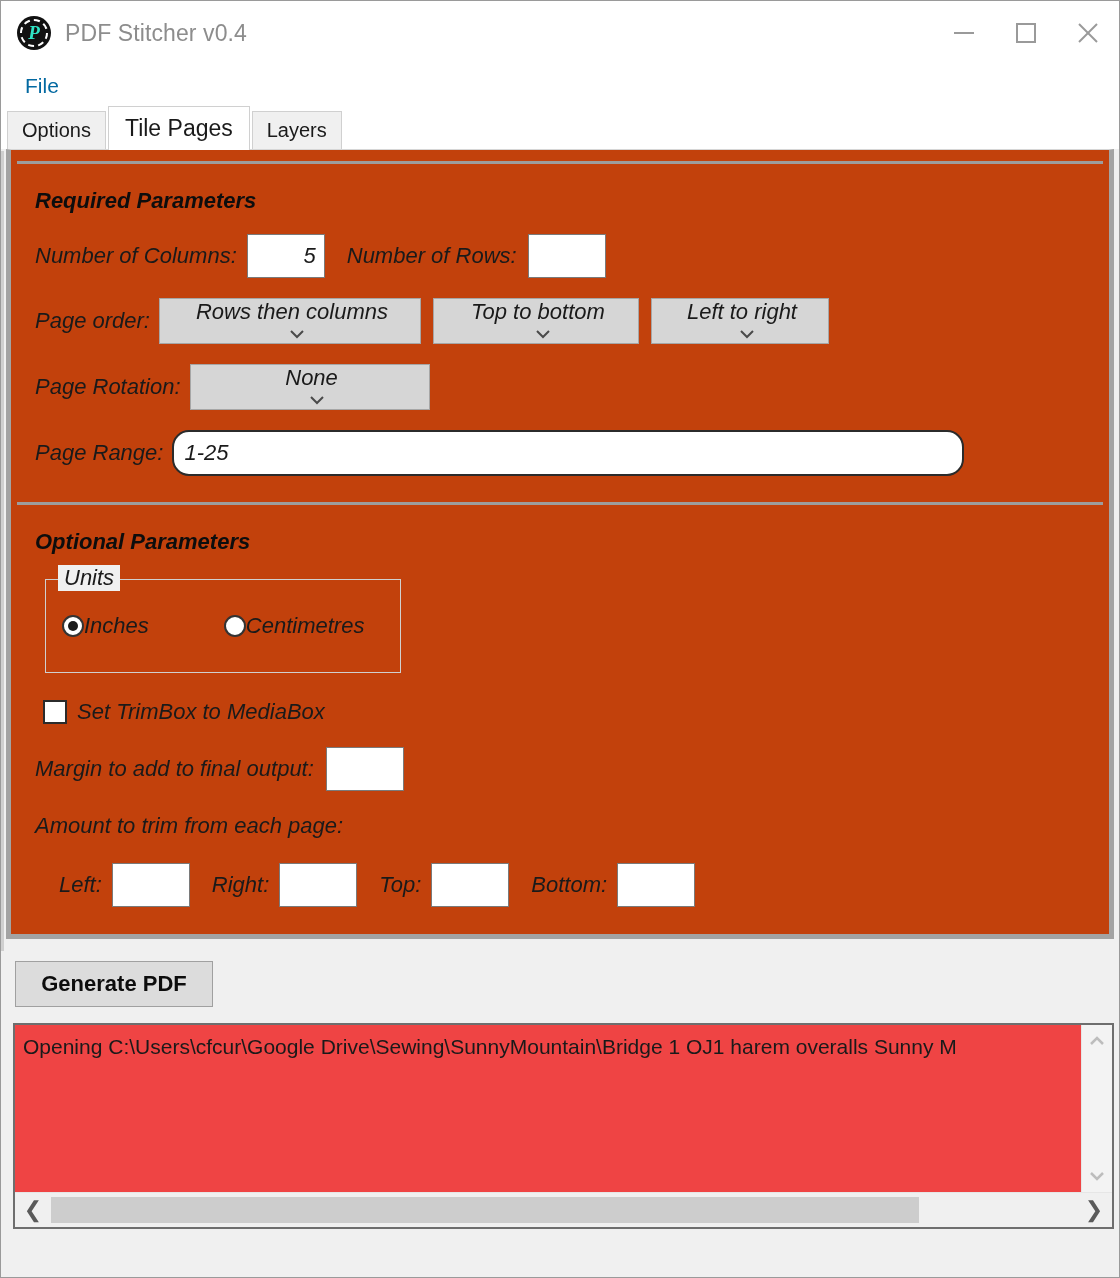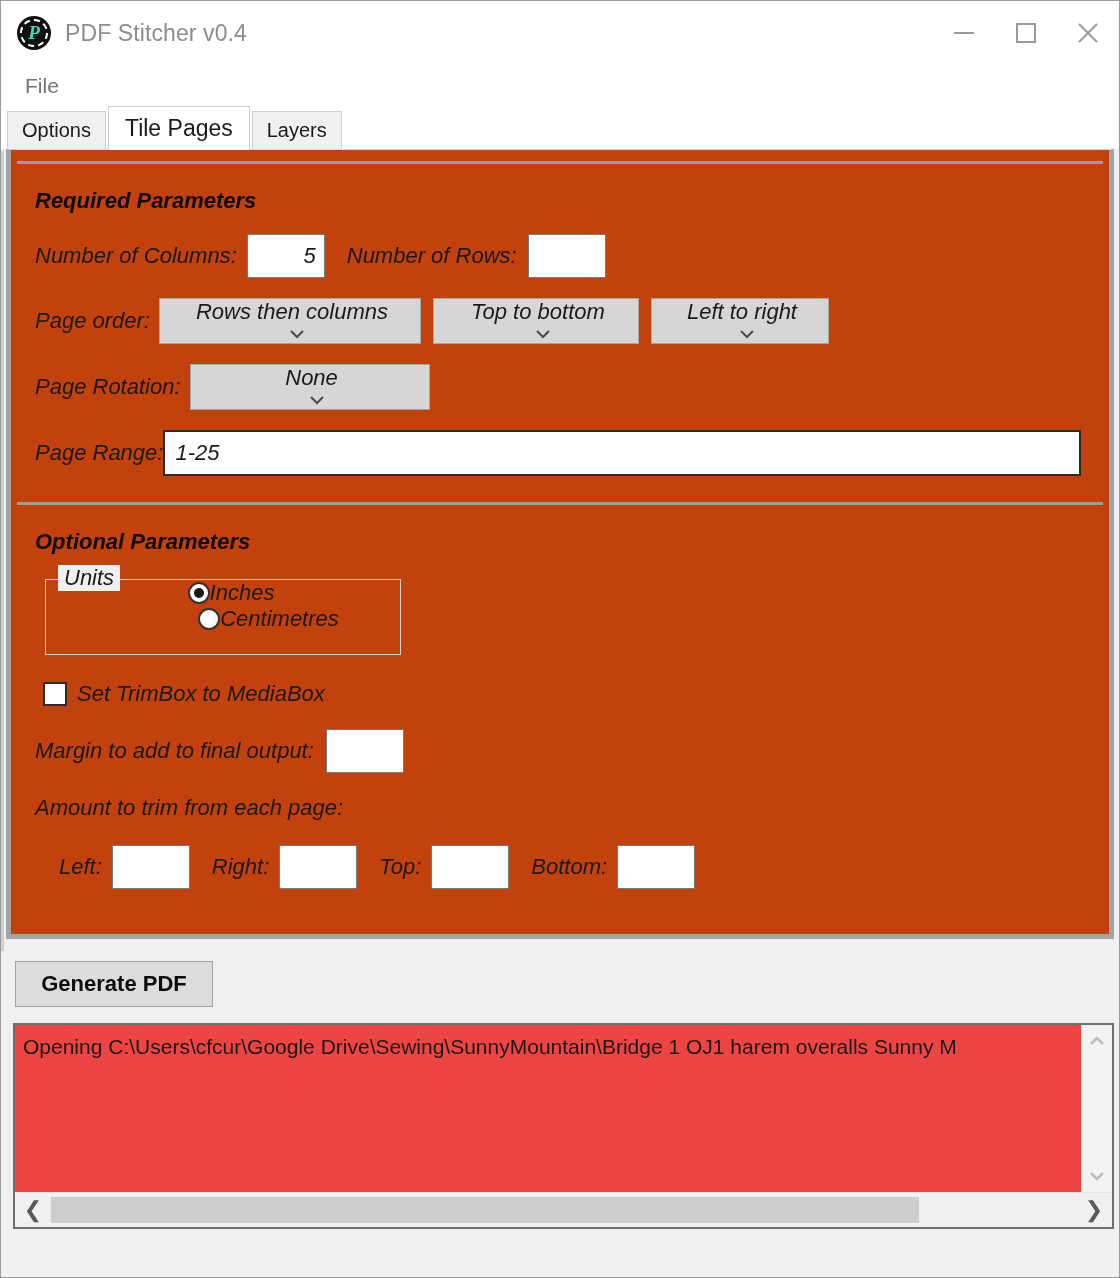--- a/index.html
+++ b/index.html
@@ -92,21 +92,21 @@
   .menubar {
     height: 42px;
     min-height: 42px;
     background: #ffffff;
     display: flex;
     align-items: center;
     padding-left: 18px;
   }
   .menu-item {
     font-size: 21px;
-    color: #737373;
+    color: #0369a1;
     padding: 2px 6px;
   }
 
   
   .tabstrip {
     height: 42px;
     min-height: 42px;
     background: #ffffff;
     display: flex;
     align-items: flex-end;
@@ -210,27 +210,26 @@
     margin-left: 10px;
     width: 18px; height: 18px;
     display: flex; align-items: center; justify-content: center;
   }
 
   
   .groupbox {
     margin: 24px 0 0 34px;
     border: 1px solid #d0d0d0;
     width: 356px;
-    height: 76px;
+    height: 94px;
     box-sizing: border-box;
     position: relative;
     display: flex;
     align-items: center;
     padding-left: 16px;
-    flex-direction: column;
   }
   .groupbox .gtitle {
     position: absolute;
     top: -15px;
     left: 12px;
     background: #f0f0f0;
     padding: 0 6px;
     font-size: 22px;
     color: #1a1a1a;
   }
@@ -434,21 +433,21 @@
         <span class="carat">
           <svg width="16" height="10" viewBox="0 0 16 10">
               <polyline points="2,2 8,8 14,2" fill="none" stroke="#4a4a4a" stroke-width="2"></polyline>
             </svg>
         </span>
       </div>
     </div>
 
     <div class="row">
       <span class="lbl">Page Range:</span>
-      <div class="tinput wide" style="width:918px; ">1-25</div>
+      <div class="tinput wide" style="width:792px; margin-left:9px;border-radius:17px;">1-25</div>
     </div>
 
     <div class="hr" style="margin-top:26px;"></div>
 
     <div class="section-title">Optional Parameters</div>
 
     <div class="groupbox">
       <span class="gtitle">Units</span>
       <div class="radio-wrap">
         <span class="radio checked"></span>

